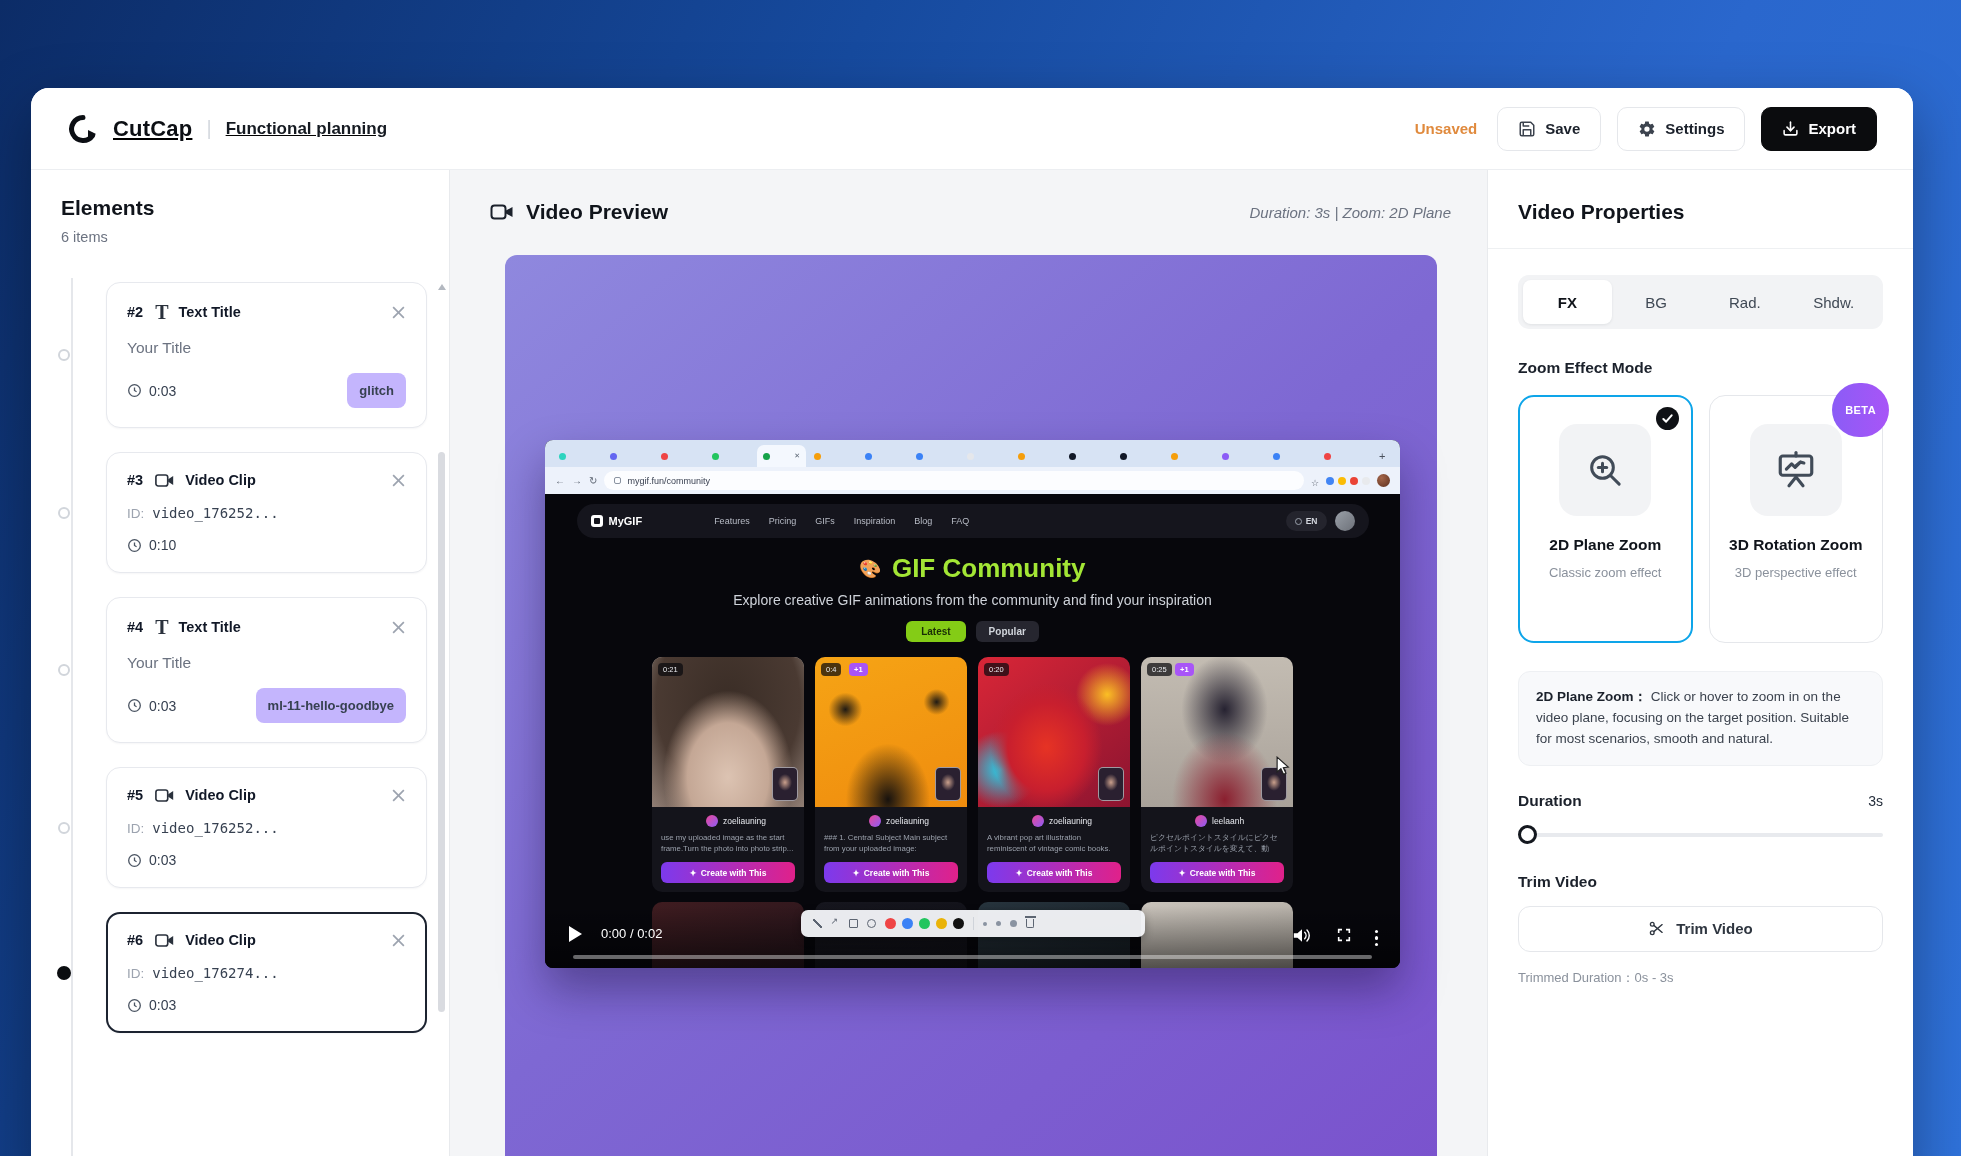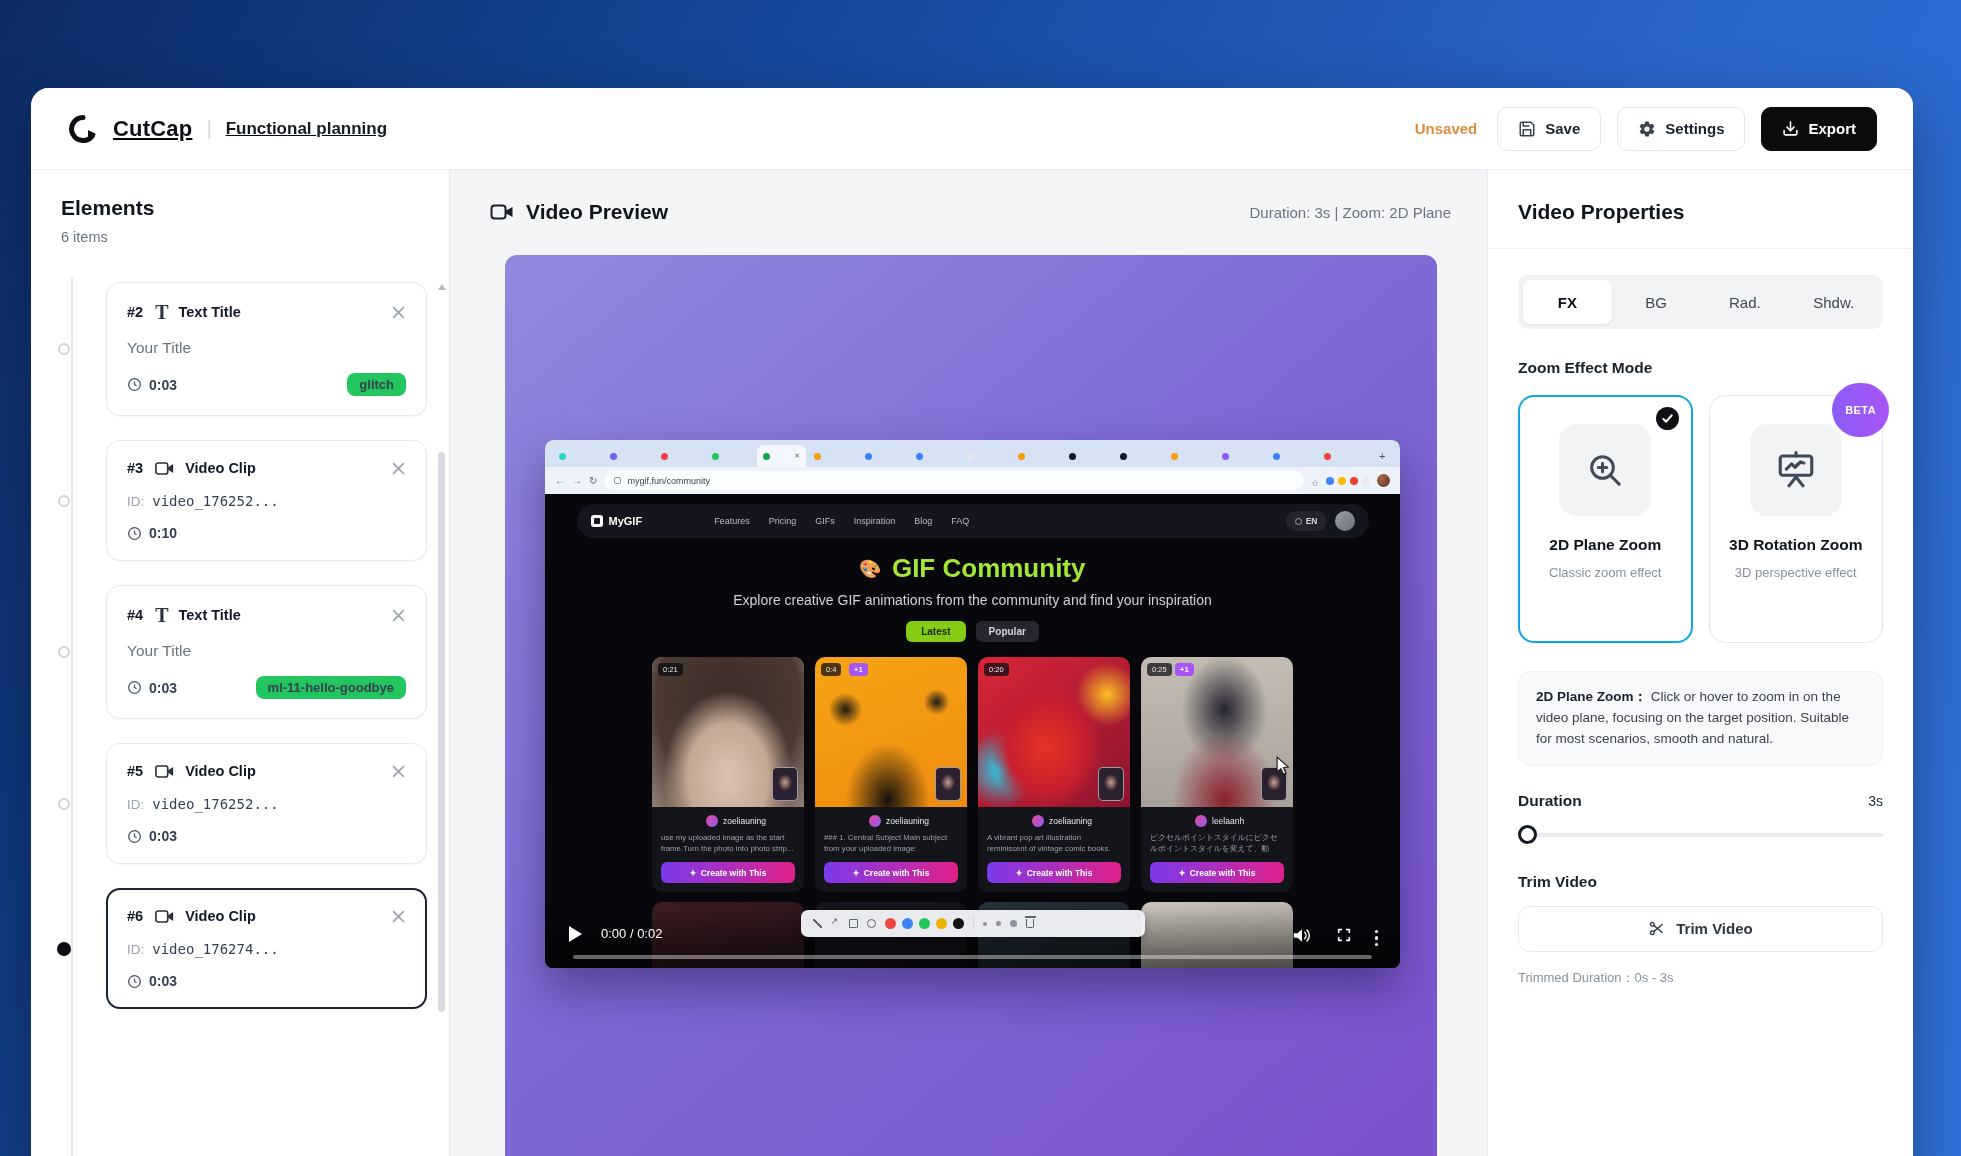--- a/index.html
+++ b/index.html
@@ -48,33 +48,33 @@
   .el-r1 { display:flex; align-items:center; }
   .el-num { font-size:14.5px; font-weight:800; color:#111827; }
   .el-type-icon { margin:0 10px 0 12px; display:flex; align-items:center; }
   .t-glyph { font-family:"Liberation Serif",serif; font-size:20px; font-weight:700; color:#2a313c; line-height:1; }
   .el-type { font-size:14.5px; font-weight:700; color:#111827; }
   .el-close { margin-left:auto; cursor:pointer; display:flex; }
   .el-r2 { margin-top:17px; font-size:15.5px; color:#6b7280; display:flex; align-items:baseline; gap:8px; }
   .el-id-label { color:#9ca3af; font-size:13.5px; }
   .el-id { font-family:"DejaVu Sans Mono",monospace; font-size:14px; color:#374151; }
   .el-r3 { margin-top:16px; display:flex; align-items:center; }
-  .el-dur { display:flex; align-items:center; gap:7px; font-size:14px; color:#374151;font-weight:bold; }
-  .el-badge { margin-left:auto; background:#22c55e; border-radius:8px; padding:4px 12px;
+  .el-dur { display:flex; align-items:center; gap:7px; font-size:14px; color:#374151; }
+  .el-badge { margin-left:auto; background:#c4b5fd; border-radius:8px; padding:10px 12px;
               font-size:13px; font-weight:600; color:#374151; }
   .sb-scroll { position:absolute; right:3px; top:112px; bottom:0; width:8px; }
   .sb-arrow { position:absolute; top:2px; left:0; width:0; height:0; border-left:4px solid transparent;
               border-right:4px solid transparent; border-bottom:6px solid #b3b8c0; }
   .sb-thumb { position:absolute; top:170px; height:560px; width:7px; left:0; background:#d9dbe0; border-radius:4px; }
 
   
   .center { flex:1; background:#f4f5f7; position:relative; overflow:hidden; }
   .center-head { display:flex; align-items:center; justify-content:space-between; padding:30px 36px 0 40px; }
   .cp-title { display:flex; align-items:center; gap:12px; font-size:21px; font-weight:800; color:#10141b; }
-  .cp-meta { font-size:15px; color:#6b7280; }
+  .cp-meta { font-size:15px; color:#6b7280;font-style:italic; }
   .stage { position:absolute; left:55px; top:85px; width:932px; height:945px; border-radius:12px;
            background:linear-gradient(140deg,#8f88de 0%,#7e68d3 48%,#7a52cd 100%); }
   .browser { position:absolute; left:40px; top:185px; width:855px; height:528px; border-radius:8px;
              overflow:hidden; background:#0a0a10; box-shadow:0 22px 45px rgba(20,10,50,.40); }
   .chrome-tabs { height:27px; background:#d7e3f4; display:flex; align-items:flex-end; padding:4px 8px 0 8px; gap:2px; }
   .btab { width:49px; height:22px; border-radius:7px 7px 0 0; display:flex; align-items:center; gap:3px;
           padding:0 6px; flex-shrink:0; }
   .btab i { width:7px; height:7px; border-radius:50%; display:block; flex-shrink:0; }
   .btab.on { background:#f4f8fe; }
   .btab.on::after { content:"✕"; font-size:7px; color:#5e6876; margin-left:auto; }

